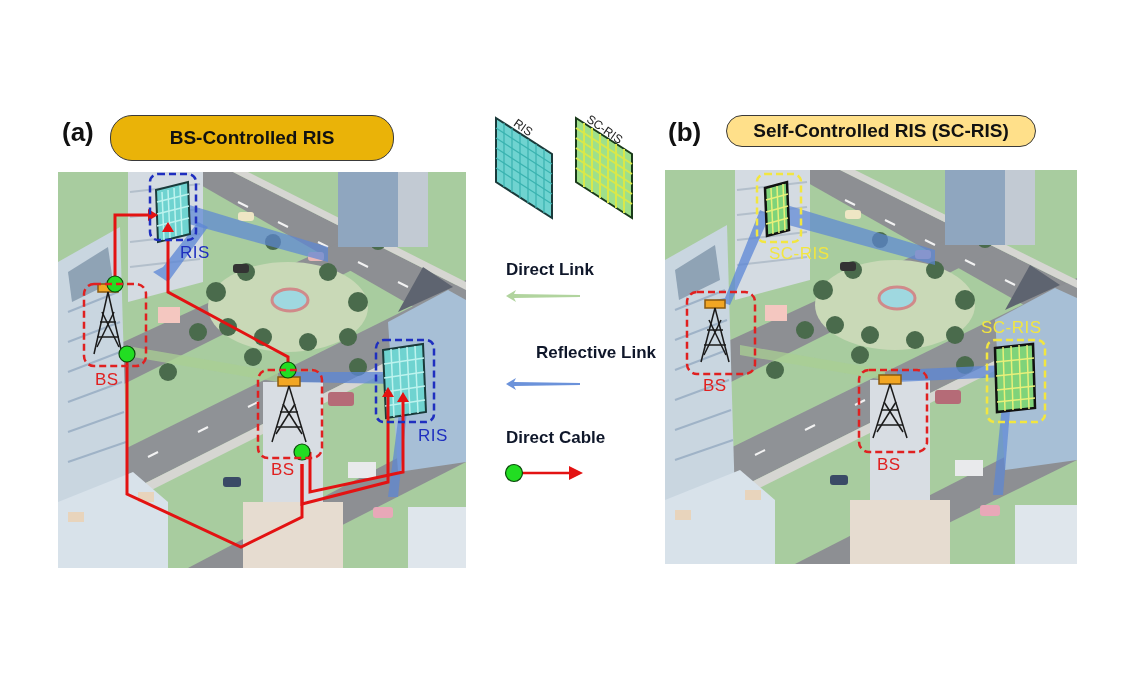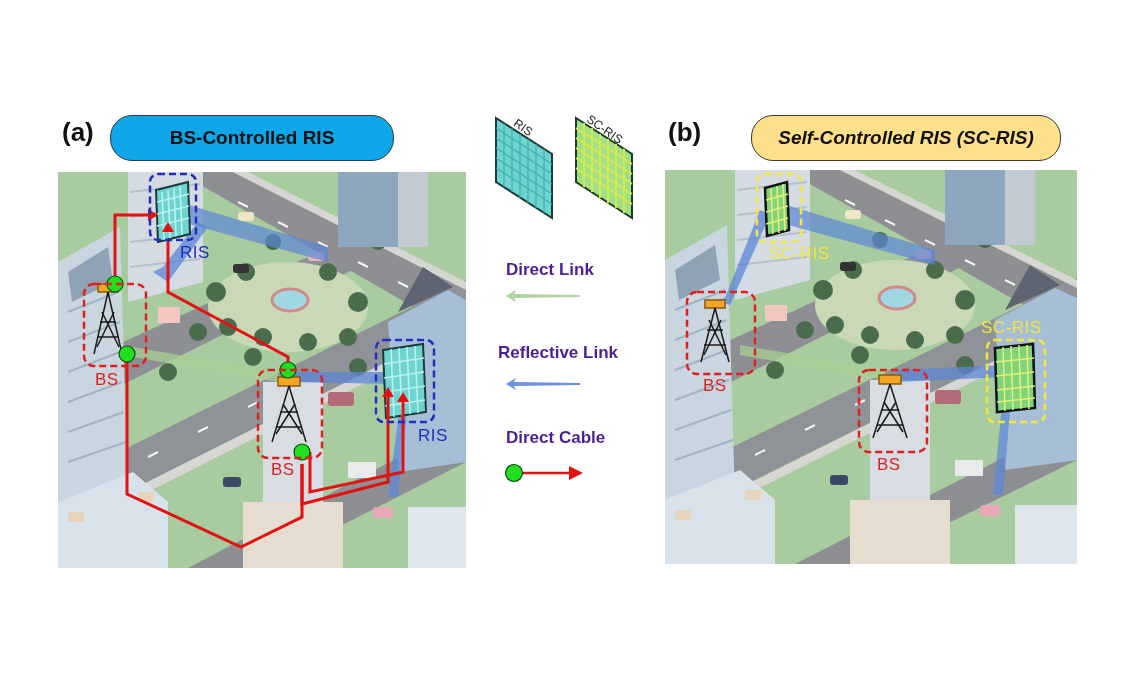--- a/index.html
+++ b/index.html
@@ -2,34 +2,34 @@
 <html><head>
 <meta charset="utf-8">
 <style>
   html, body { margin:0; padding:0; background:#ffffff; }
   body { width:1127px; height:693px; position:relative; overflow:hidden;
          font-family:"Liberation Sans", "DejaVu Sans", sans-serif; }
   .abs { position:absolute; }
   .panel-label { font-weight:bold; font-size:26px; color:#111; }
   .pill { border:1.5px solid #3a3a3a; border-radius:22px; display:flex; align-items:center; justify-content:center;
           font-weight:bold; font-size:19px; color:#111; box-sizing:border-box; }
-  .pill-a { background:#0ea5e9; }
+  .pill-a { background:#eab308; }
   .pill-b { background:#ffe08a; }
   .scene { overflow:hidden; background:#9ec59a; }
-  .legend-text { font-size:17px; font-weight:bold; color:#4c1d95; }
+  .legend-text { font-size:17px; font-weight:bold; color:#0f172a; }
   .tag { font-size:17px; font-weight:normal; letter-spacing:0.5px; }
 </style>
 </head>
 <body>
 
 <div class="abs panel-label" style="left:62px; top:117px;">(a)</div>
 <div class="abs pill pill-a" style="left:110px; top:115px; width:284px; height:46px;">BS-Controlled RIS</div>
 
 <div class="abs panel-label" style="left:668px; top:117px;">(b)</div>
-<div class="abs pill pill-b" style="left:751px; top:115px; width:310px; height:46px;font-style:italic;">Self-Controlled RIS (SC-RIS)</div>
+<div class="abs pill pill-b" style="left:726px; top:115px; width:310px; height:32px;">Self-Controlled RIS (SC-RIS)</div>
 
 <div class="abs scene" style="left:58px; top:172px; width:408px; height:396px;">
   <svg width="408" height="396" viewBox="0 0 408 396">
 
     <rect x="0" y="0" width="408" height="396" fill="#a8cc9f"></rect>
 
     <polygon points="120,0 175,0 408,118 408,165" fill="#8d8f93"></polygon>
     <polygon points="0,200 0,245 330,80 300,62" fill="#8d8f93"></polygon>
     <polygon points="0,310 0,355 408,150 408,108" fill="#8f9296"></polygon>
     <polygon points="130,396 200,396 408,290 408,250" fill="#8d8f93"></polygon>
@@ -371,21 +371,21 @@
   </svg>
   <div class="abs" style="left:27px; top:6px; font-size:12px; transform:rotate(35deg); transform-origin:left top; color:#222;">RIS</div>
   <div class="abs" style="left:100px; top:2px; font-size:12px; transform:rotate(35deg); transform-origin:left top; color:#222;">SC-RIS</div>
 </div>
 
 <div class="abs legend-text" style="left:506px; top:260px;">Direct Link</div>
 <svg class="abs" style="left:504px; top:288px;" width="80" height="16">
   <polygon points="2,8 12,2 10,6 76,7 76,9 10,10 12,14" fill="#a9cf93" opacity="0.9"></polygon>
 </svg>
 
-<div class="abs legend-text" style="left:498px; top:343px;">Reflective Link</div>
+<div class="abs legend-text" style="left:536px; top:343px;">Reflective Link</div>
 <svg class="abs" style="left:504px; top:376px;" width="80" height="16">
   <polygon points="2,8 12,2 10,6 76,7 76,9 10,10 12,14" fill="#5b86d6" opacity="0.9"></polygon>
 </svg>
 
 <div class="abs legend-text" style="left:506px; top:428px;">Direct Cable</div>
 <svg class="abs" style="left:503px; top:462px;" width="84" height="22">
   <line x1="12" y1="11" x2="68" y2="11" stroke="#e31212" stroke-width="2.5"></line>
   <polygon points="66,4 80,11 66,18" fill="#e31212"></polygon>
   <circle cx="11" cy="11" r="8.5" fill="#22dd22" stroke="#0a4a0a" stroke-width="1.2"></circle>
 </svg>

